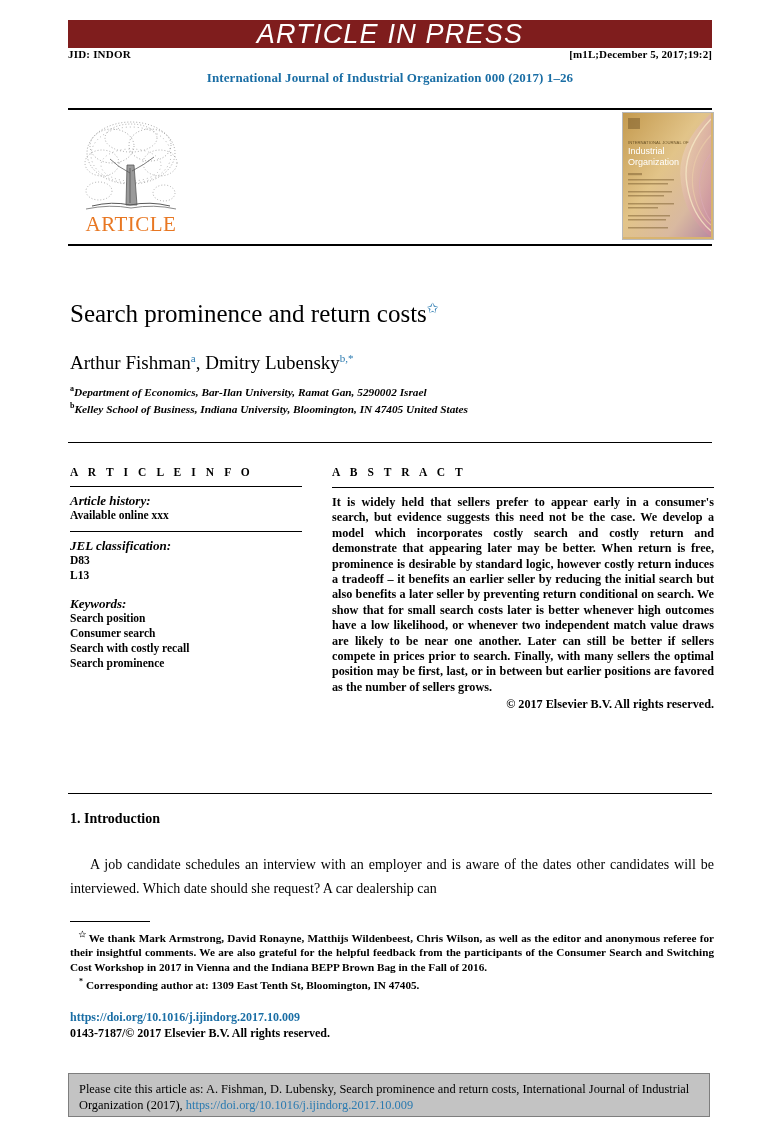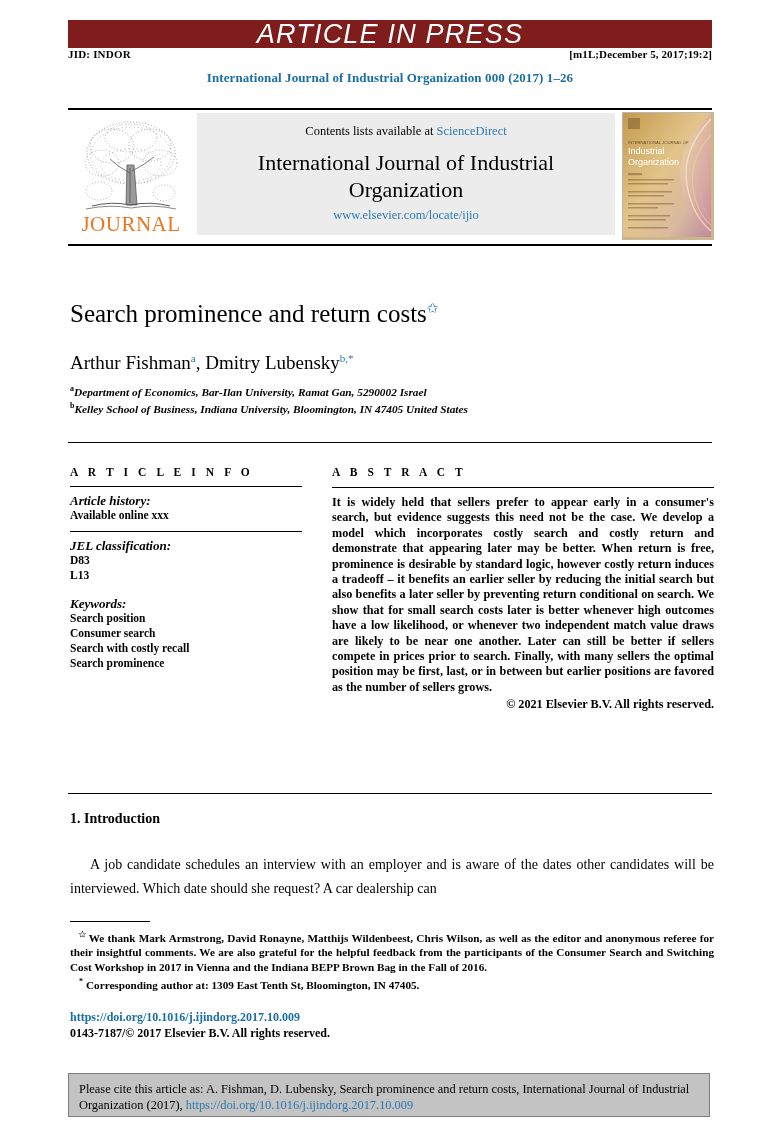--- a/index.html
+++ b/index.html
@@ -333,30 +333,23 @@
         <path d="M20 93 Q40 88 58 92 Q78 88 98 93" fill="none" stroke="#5a5a5a" stroke-width="1"></path>
         <path d="M14 96 Q38 91 59 95 Q82 91 104 96" fill="none" stroke="#6a6a6a" stroke-width="0.8"></path>
 
         <ellipse cx="27" cy="78" rx="13" ry="9" fill="none" stroke="#7a7a7a" stroke-width="0.6" stroke-dasharray="1 2"></ellipse>
         <ellipse cx="92" cy="80" rx="11" ry="8" fill="none" stroke="#7a7a7a" stroke-width="0.6" stroke-dasharray="1 2"></ellipse>
 
         <path d="M58 60 Q46 54 38 46" fill="none" stroke="#5a5a5a" stroke-width="0.8"></path>
         <path d="M60 58 Q72 52 82 44" fill="none" stroke="#5a5a5a" stroke-width="0.8"></path>
       </g>
     </svg>
-    <div class="elsevier-word">JOURNAL</div>
-  </div>
-
-  <div class="contents-box">
-    <div class="contents-line">
-      <span>Contents lists available at </span><span class="sd-link">ScienceDirect</span>
-    </div>
-    <div class="jtitle">International Journal of Industrial Organization</div>
-    <div class="jurl">www.elsevier.com/locate/ijio</div>
-  </div>
+    <div class="elsevier-word">ARTICLE</div>
+  </div>
+
 
   <div class="cover">
     <svg width="88" height="124" viewBox="0 0 88 124" aria-hidden="true">
       <defs>
         <linearGradient id="cvbg" x1="0" y1="0" x2="1" y2="1">
           <stop offset="0%" stop-color="#c49a4e"></stop>
           <stop offset="45%" stop-color="#e2c489"></stop>
           <stop offset="75%" stop-color="#d9b9a0"></stop>
           <stop offset="100%" stop-color="#b98aa0"></stop>
         </linearGradient>
@@ -426,21 +419,21 @@
       <div class="info-val">Consumer search</div>
       <div class="info-val">Search with costly recall</div>
       <div class="info-val">Search prominence</div>
     </div>
   </div>
 
   <div class="col-abs">
     <div class="sec-head">A B S T R A C T</div>
     <hr class="abs-rule">
     <div class="abs-body">It is widely held that sellers prefer to appear early in a consumer's search, but evidence suggests this need not be the case. We develop a model which incorporates costly search and costly return and demonstrate that appearing later may be better. When return is free, prominence is desirable by standard logic, however costly return induces a tradeoff – it benefits an earlier seller by reducing the initial search but also benefits a later seller by preventing return conditional on search. We show that for small search costs later is better whenever high outcomes have a low likelihood, or whenever two independent match value draws are likely to be near one another. Later can still be better if sellers compete in prices prior to search. Finally, with many sellers the optimal position may be first, last, or in between but earlier positions are favored as the number of sellers grows.</div>
-    <div class="abs-copy">© 2021 Elsevier B.V. All rights reserved.</div>
+    <div class="abs-copy">© 2017 Elsevier B.V. All rights reserved.</div>
   </div>
 
   <div class="rule rule-abs"></div>
 
   <div class="intro-head">1. Introduction</div>
   <div class="intro-body"><span class="indent"></span><span>A job candidate schedules an interview with an employer and is aware of the dates other candidates will be interviewed. Which date should she request? A car dealership can</span></div>
 
   <div class="rule fn-rule"></div>
   <div class="footnotes">
     <div class="fn-item"><span class="fn-indent"></span><span class="fn-mark">✩</span><span>We thank Mark Armstrong, David Ronayne, Matthijs Wildenbeest, Chris Wilson, as well as the editor and anonymous referee for their insightful comments. We are also grateful for the helpful feedback from the participants of the Consumer Search and Switching Cost Workshop in 2017 in Vienna and the Indiana BEPP Brown Bag in the Fall of 2016.</span></div>

